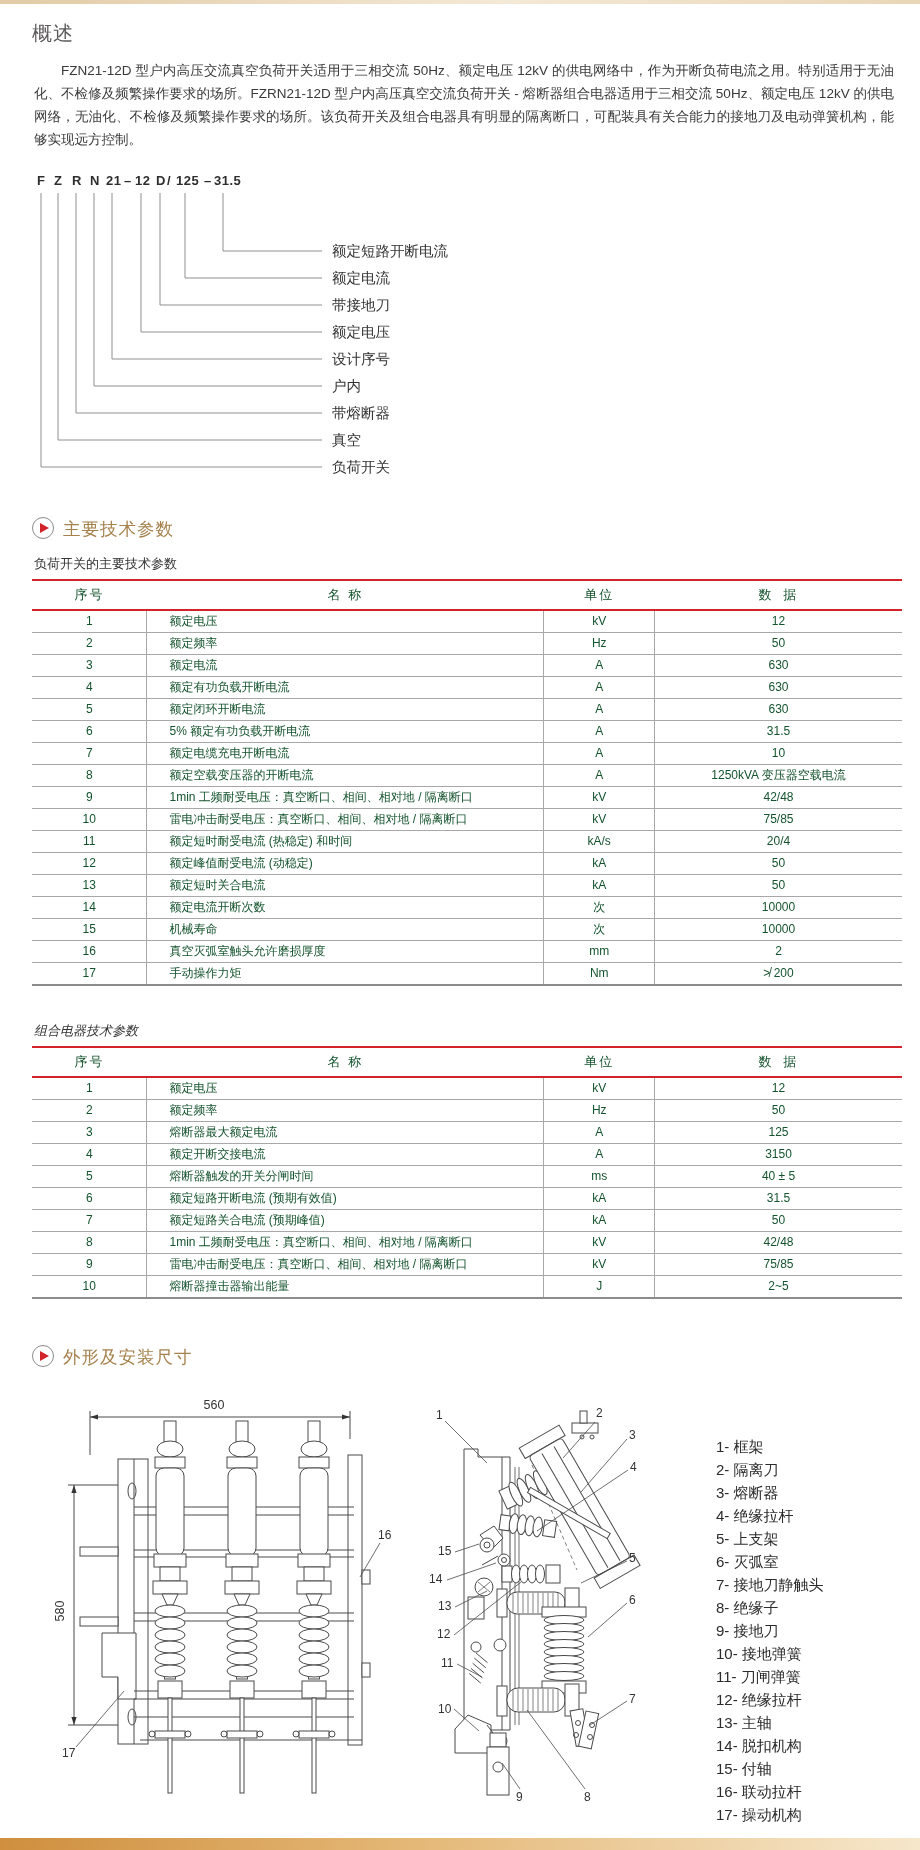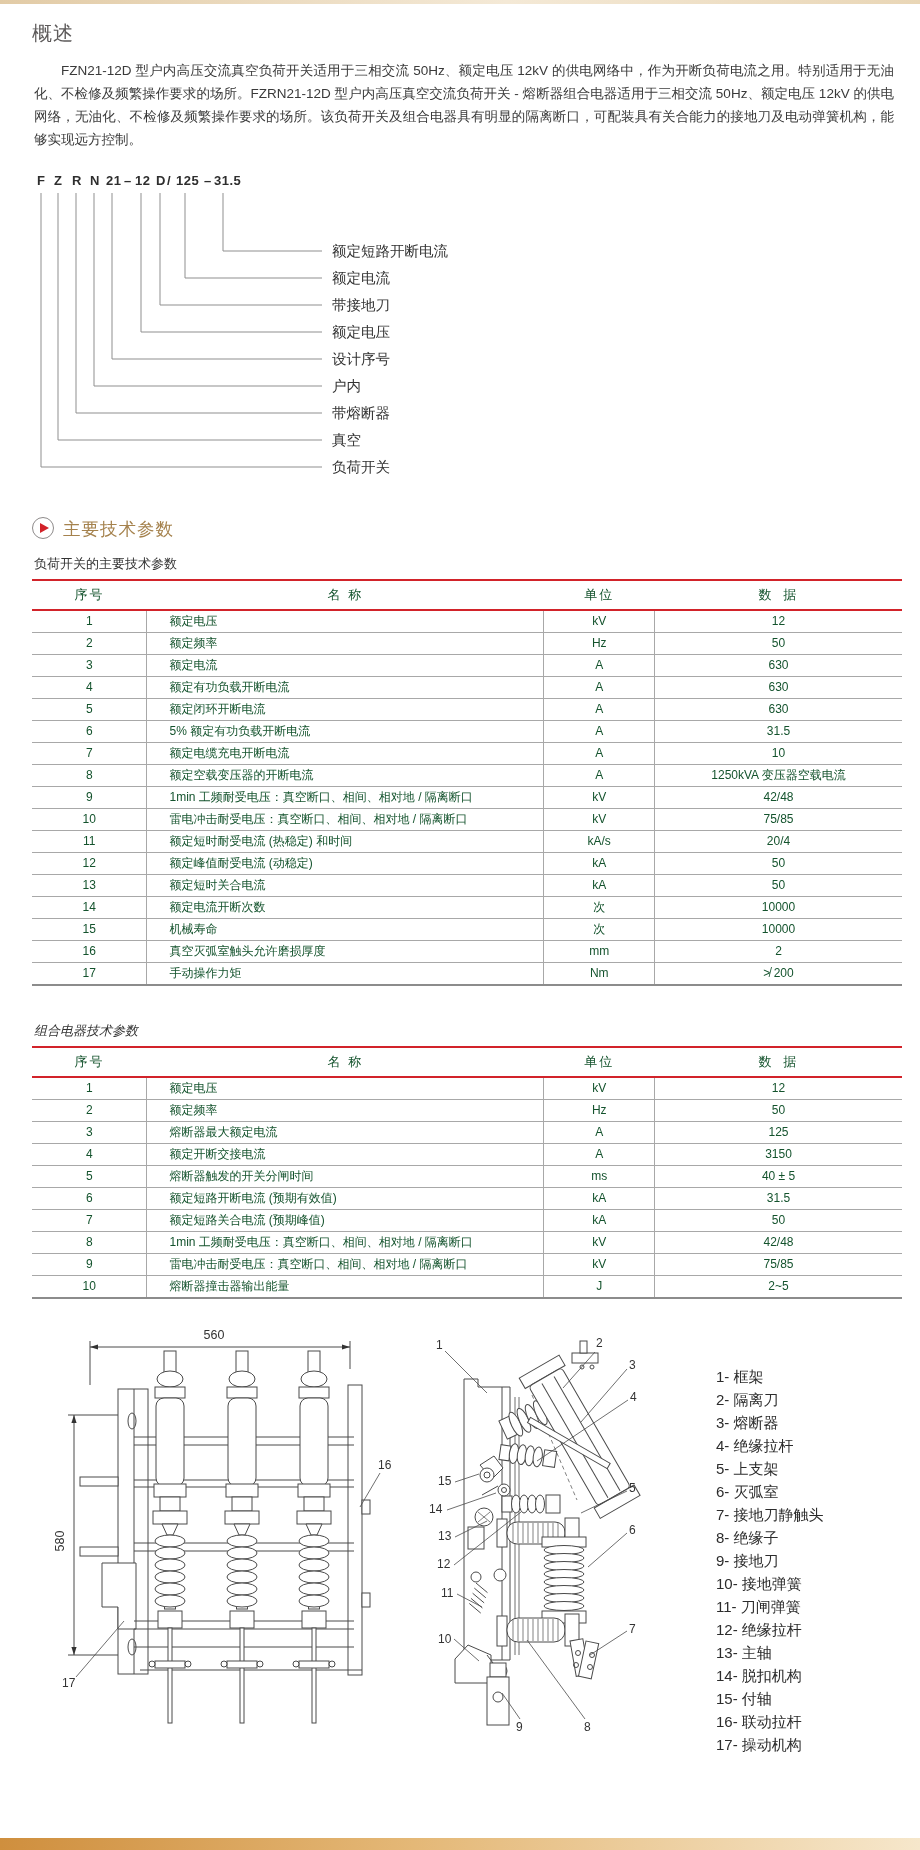--- a/index.html
+++ b/index.html
@@ -288,20 +288,26 @@
           </tr>
           <tr>
             <td>10</td>
             <td class="c-name">熔断器撞击器输出能量</td>
             <td>J</td>
             <td>2~5</td>
           </tr>
         </tbody>
     </table>
 
+    <div class="section-hd dims">
+      <span class="marker">
+          <span class="tri"></span>
+        </span>
+      <span class="t">外形及安装尺寸</span>
+    </div>
 
     <div class="drawing-row">
       <svg class="drawing-svg" width="670" height="435" viewBox="0 0 670 435" stroke="#4a4a4a" stroke-width="1" fill="none">
 
         <g>
 
           <line x1="58" y1="16" x2="58" y2="60"></line>
           <line x1="318" y1="16" x2="318" y2="44"></line>
           <line x1="58" y1="22" x2="318" y2="22"></line>
           <path d="M58,22 l8,-2.6 v5.2 z" fill="#333" stroke="none"></path>

